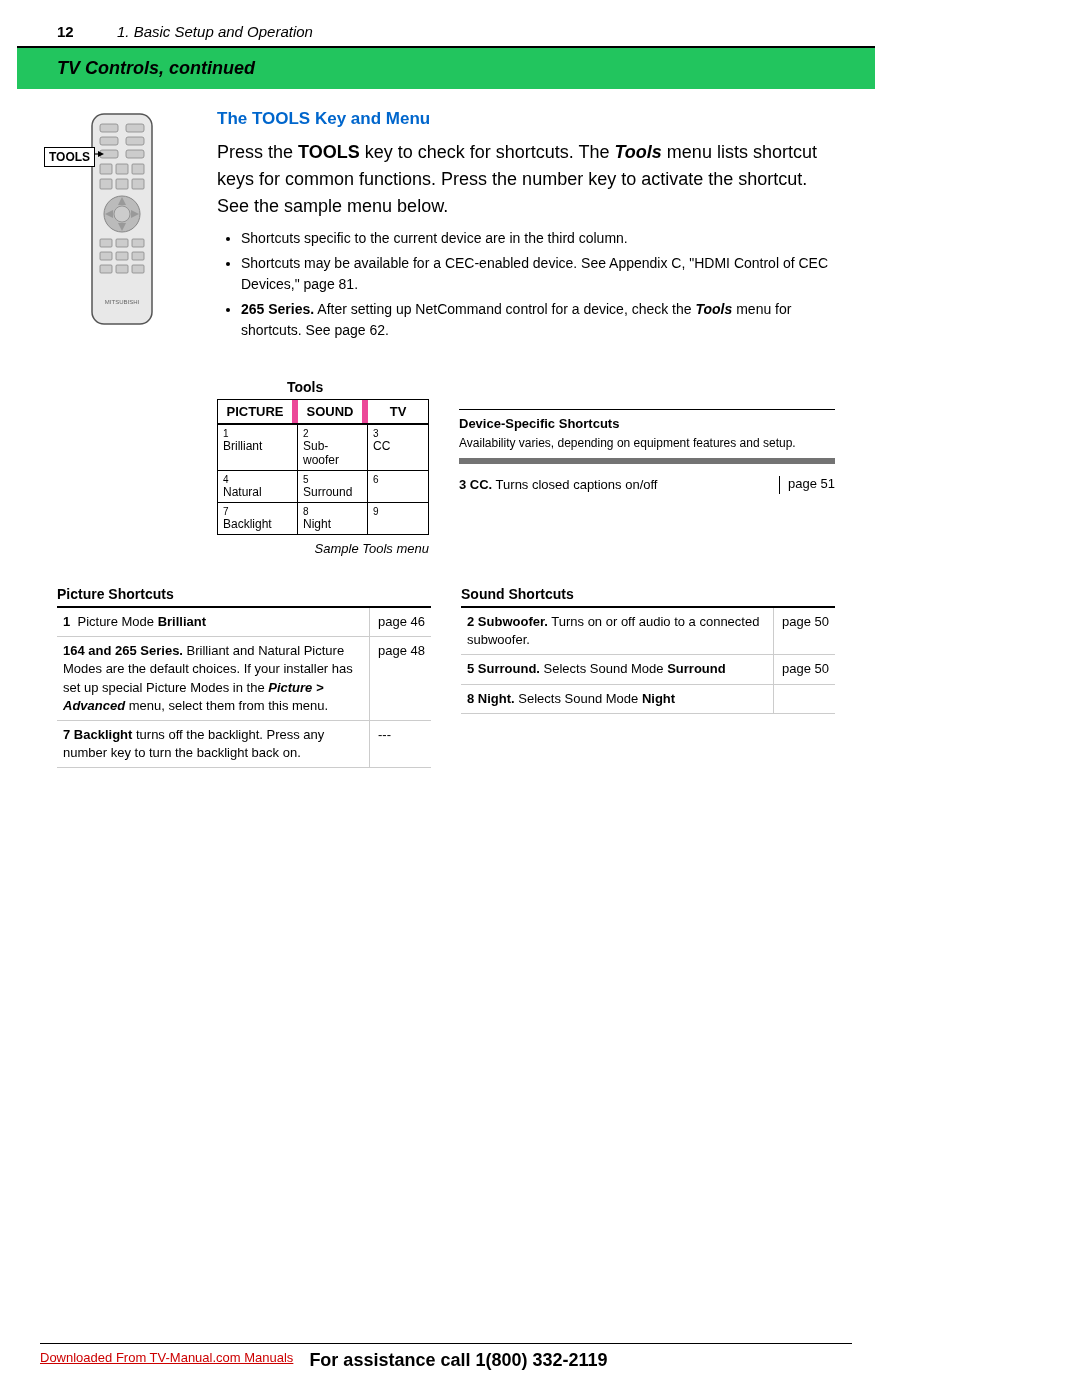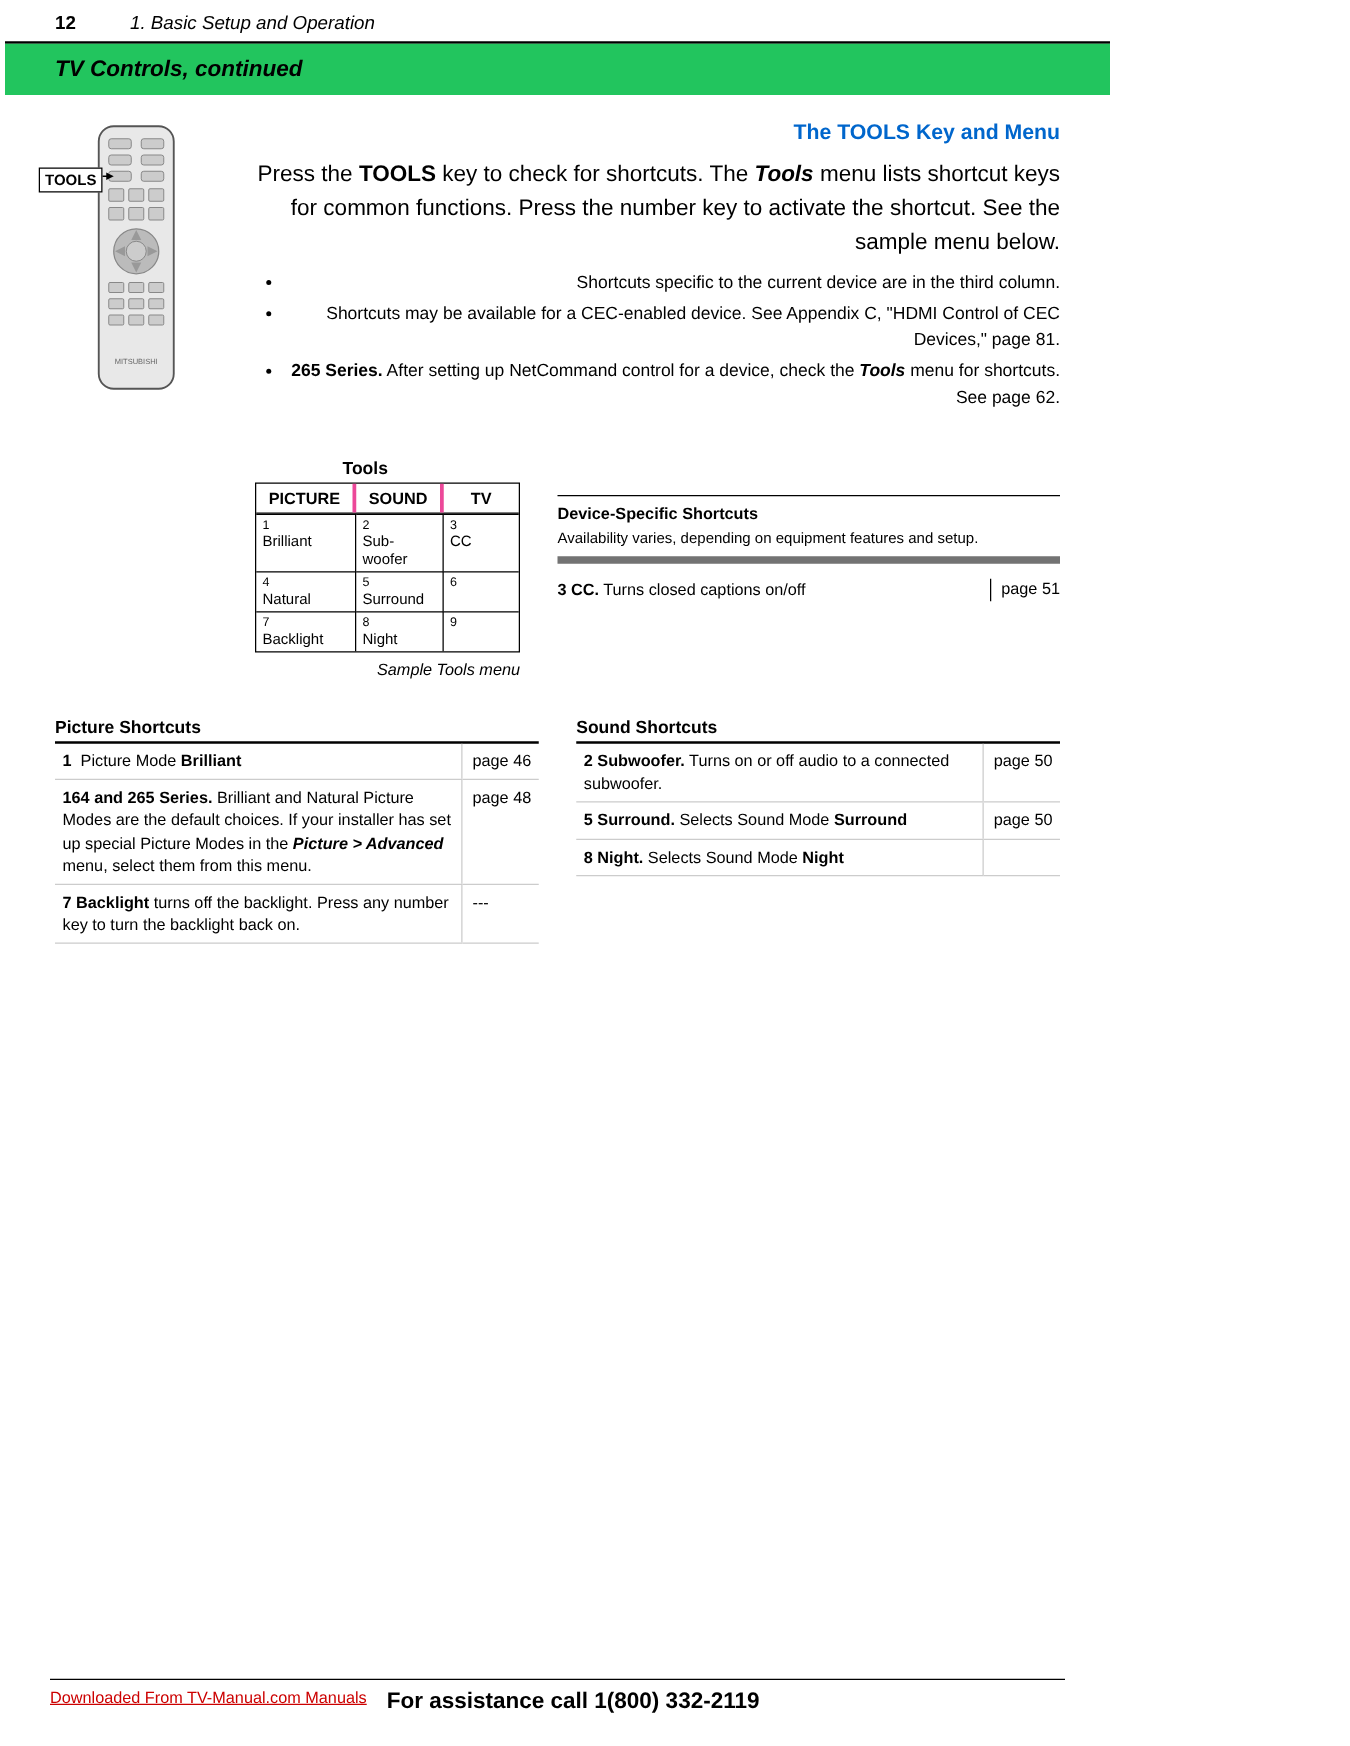--- a/index.html
+++ b/index.html
@@ -9,21 +9,21 @@
       background: #fff;
       color: #000;
       width: 1080px;
       min-height: 1397px;
       position: relative;
     }
 
     .page-container {
       width: 892px;
       min-height: 1397px;
-      padding: 4px;
+      padding: 17px;
       position: relative;
     }
 
     
     .page-header {
       display: flex;
       align-items: center;
       border-bottom: 2px solid #000;
       padding: 6px 40px;
       margin-bottom: 0;
@@ -76,21 +76,20 @@
       left: -28px;
       font-size: 12px;
       font-weight: bold;
       border: 1px solid #000;
       padding: 2px 4px;
       background: #fff;
     }
 
     .tools-text-area {
       flex: 1;
-      text-align: right;
     }
 
     .tools-heading {
       font-size: 17px;
       font-weight: bold;
       color: #0066cc;
       margin-bottom: 10px;
     }
 
     .tools-text-area p {
@@ -126,21 +125,21 @@
       display: grid;
       grid-template-columns: 80px 70px 60px;
       border-bottom: 1px solid #000;
     }
 
     .tools-grid-header div {
       padding: 4px 6px;
       font-size: 13px;
       font-weight: bold;
       text-align: center;
-      border-right: 3px solid #ec4899;
+      border-right: 6px solid #ec4899;
     }
     .tools-grid-header div:last-child {
       border-right: none;
     }
 
     .tools-grid-row {
       display: grid;
       grid-template-columns: 80px 70px 60px;
     }
 

